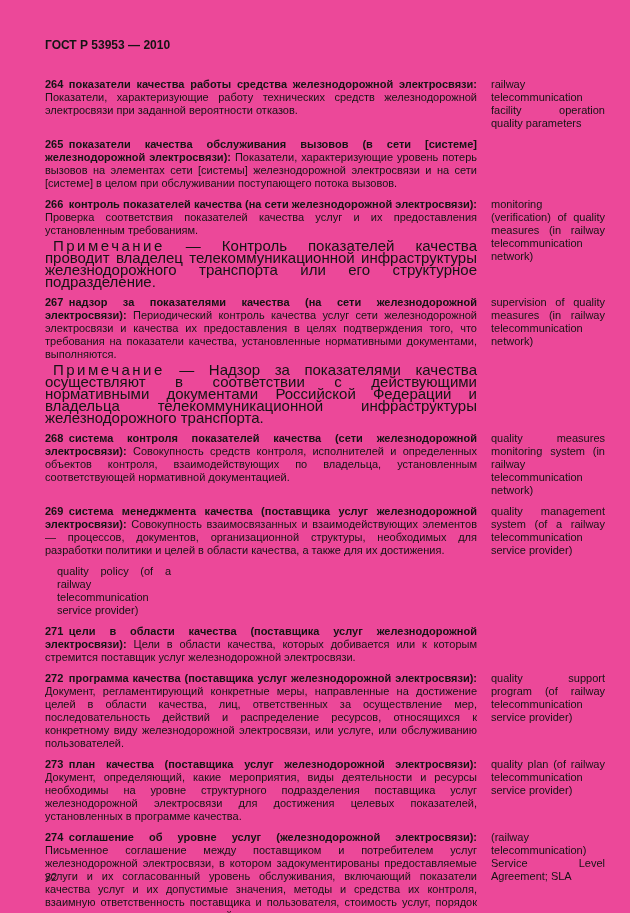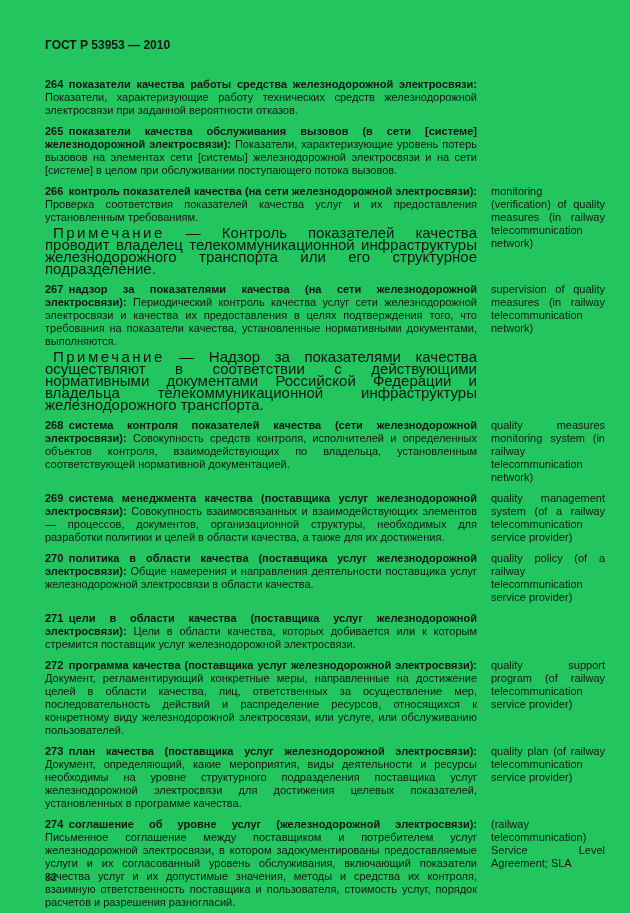--- a/index.html
+++ b/index.html
@@ -1,20 +1,20 @@
 <!DOCTYPE html>
 <html><head>
 <meta charset="utf-8">
 <style>
   html, body { margin: 0; padding: 0; background: #e8e8e8; }
   .page {
     width: 630px;
     height: 913px;
     margin: 0 auto;
-    background: #22c55e;
+    background: #ec4899;
     font-family: "Liberation Sans", sans-serif;
     color: #141414;
     position: relative;
     box-sizing: border-box;
     padding: 38px 25px 0 45px;
     overflow: hidden;
   }
   .doc-header {
     font-size: 12px;
     font-weight: 700;
@@ -67,20 +67,21 @@
 <div class="page">
   <div class="doc-header">ГОСТ Р 53953 — 2010</div>
   <div class="entries">
   <div class="entry">
     <div class="entry-main">
       <p class="entry-text">
         <span class="term">264 показатели качества работы средства железнодорожной электросвязи:</span>
         <span class="definition"> Показатели, характеризующие работу технических средств железнодорожной электросвязи при заданной вероятности отказов.</span>
       </p>
     </div>
+    <div class="entry-english">railway telecommunication facility operation quality parameters</div>
   </div>
 
   <div class="entry">
     <div class="entry-main">
       <p class="entry-text">
         <span class="term">265 показатели качества обслуживания вызовов (в сети [системе] железнодорожной электросвязи):</span>
         <span class="definition"> Показатели, характеризующие уровень потерь вызовов на элементах сети [системы] железнодорожной электросвязи и на сети [системе] в целом при обслуживании поступающего потока вызовов.</span>
       </p>
     </div>
   </div>
@@ -121,26 +122,20 @@
     <div class="entry-main">
       <p class="entry-text">
         <span class="term">269 система менеджмента качества (поставщика услуг железнодорожной электросвязи):</span>
         <span class="definition"> Совокупность взаимосвязанных и взаимодействующих элементов — процессов, документов, организационной структуры, необходимых для разработки политики и целей в области качества, а также для их достижения.</span>
       </p>
     </div>
     <div class="entry-english">quality management system (of a railway telecommunication service provider)</div>
   </div>
 
   <div class="entry">
-    <div class="entry-main">
-      <p class="entry-text">
-        <span class="term">270 политика в области качества (поставщика услуг железнодорожной электросвязи):</span>
-        <span class="definition"> Общие намерения и направления деятельности поставщика услуг железнодорожной электросвязи в области качества.</span>
-      </p>
-    </div>
     <div class="entry-english">quality policy (of a railway telecommunication service provider)</div>
   </div>
 
   <div class="entry">
     <div class="entry-main">
       <p class="entry-text">
         <span class="term">271 цели в области качества (поставщика услуг железнодорожной электросвязи):</span>
         <span class="definition"> Цели в области качества, которых добивается или к которым стремится поставщик услуг железнодорожной электросвязи.</span>
       </p>
     </div>

